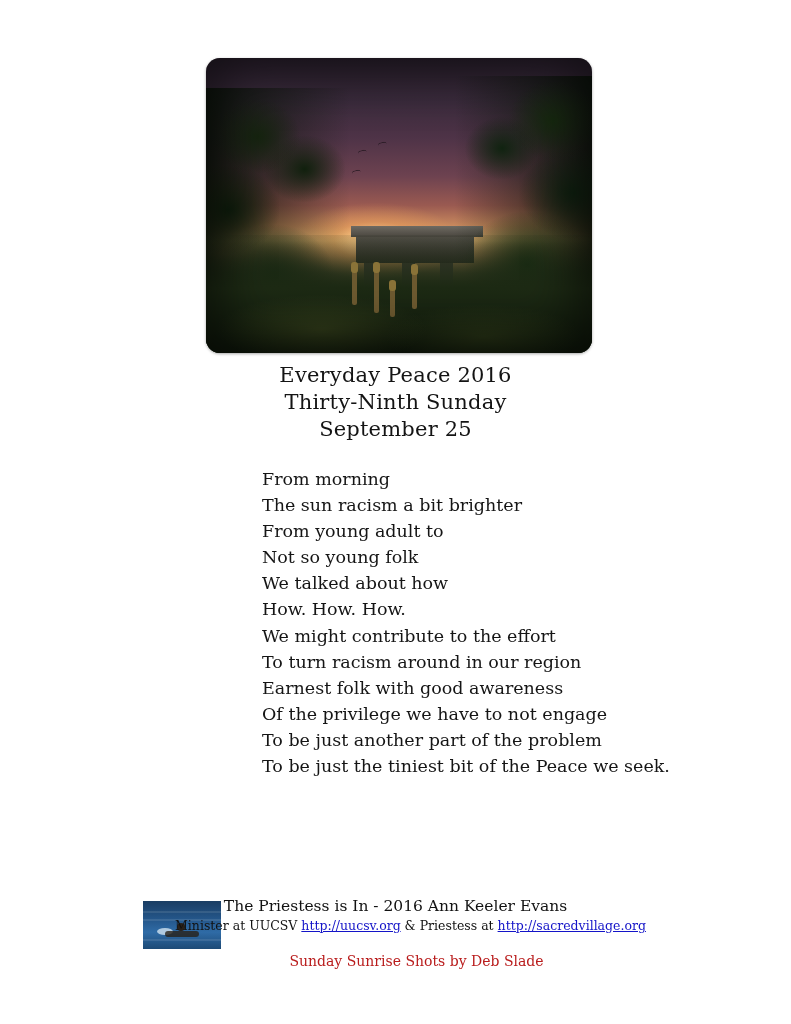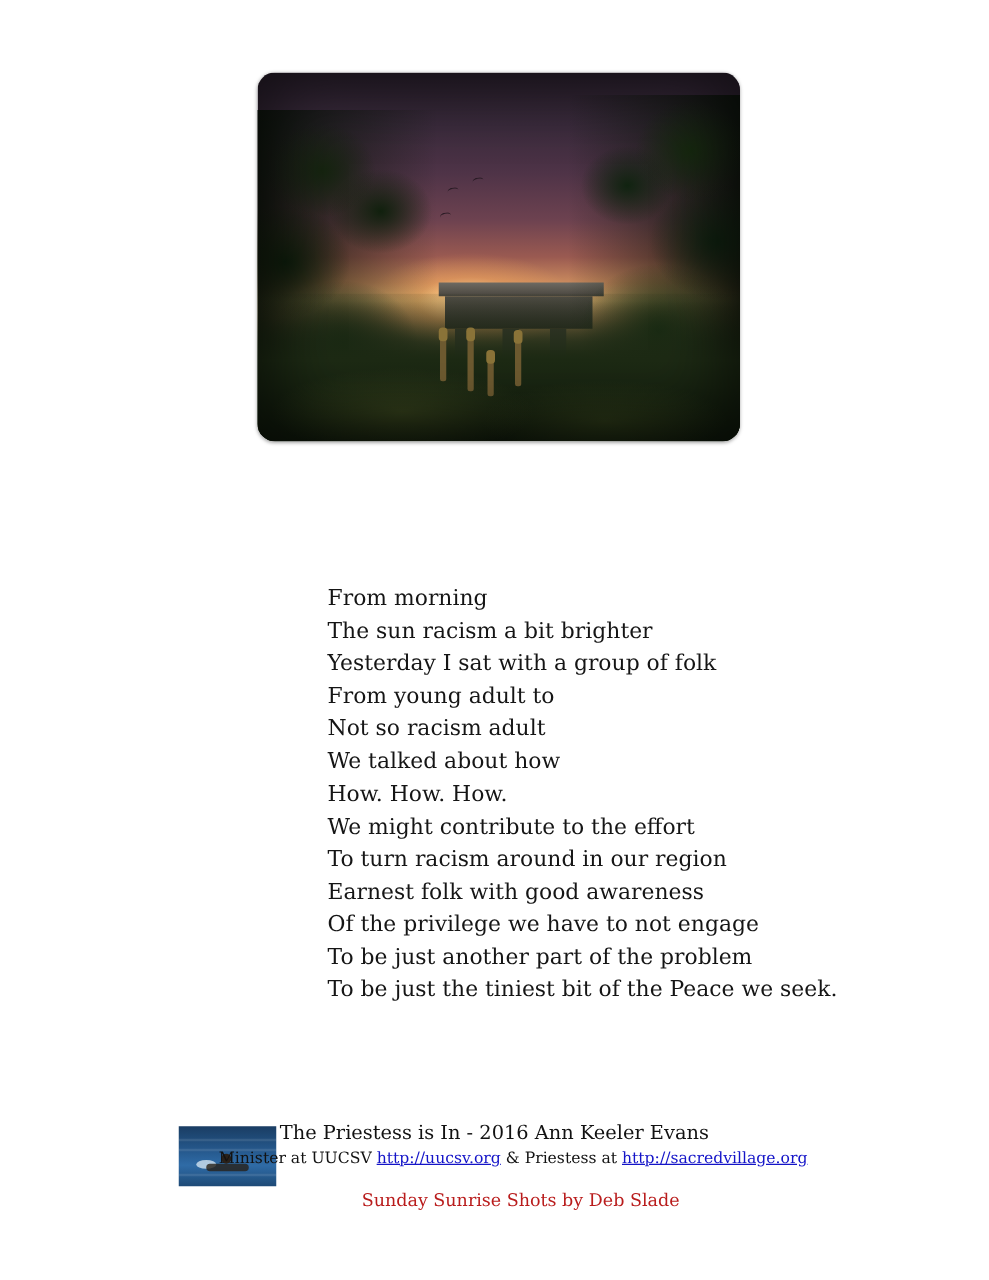--- a/index.html
+++ b/index.html
@@ -255,27 +255,31 @@
     <div class="bird" style="left:172px; top:84px;"></div>
     <div class="bird" style="left:146px; top:112px;"></div>
     <div class="meadow"></div>
     <div class="teasel" style="left:146px; bottom:48px; height:36px;"></div>
     <div class="teasel" style="left:168px; bottom:40px; height:44px;"></div>
     <div class="teasel" style="left:184px; bottom:36px; height:30px;"></div>
     <div class="teasel" style="left:206px; bottom:44px; height:38px;"></div>
     <div class="hero-vignette"></div>
   </div>
 
+  <div class="title-block">
+    <div>Everyday Peace 2016</div>
+    <div>Thirty-Ninth Sunday</div>
+    <div>September 25</div>
+  </div>
 
   <div class="poem">
     <div>From morning</div>
     <div>The sun racism a bit brighter</div>
-    <div>Yesterday I sat with a group of folk</div>
     <div>From young adult to</div>
-    <div>Not so racism adult</div>
+    <div>Not so young folk</div>
     <div>We talked about how</div>
     <div>How. How. How.</div>
     <div>We might contribute to the effort</div>
     <div>To turn racism around in our region</div>
     <div>Earnest folk with good awareness</div>
     <div>Of the privilege we have to not engage</div>
     <div>To be just another part of the problem</div>
     <div>To be just the tiniest bit of the Peace we seek.</div>
   </div>
 

